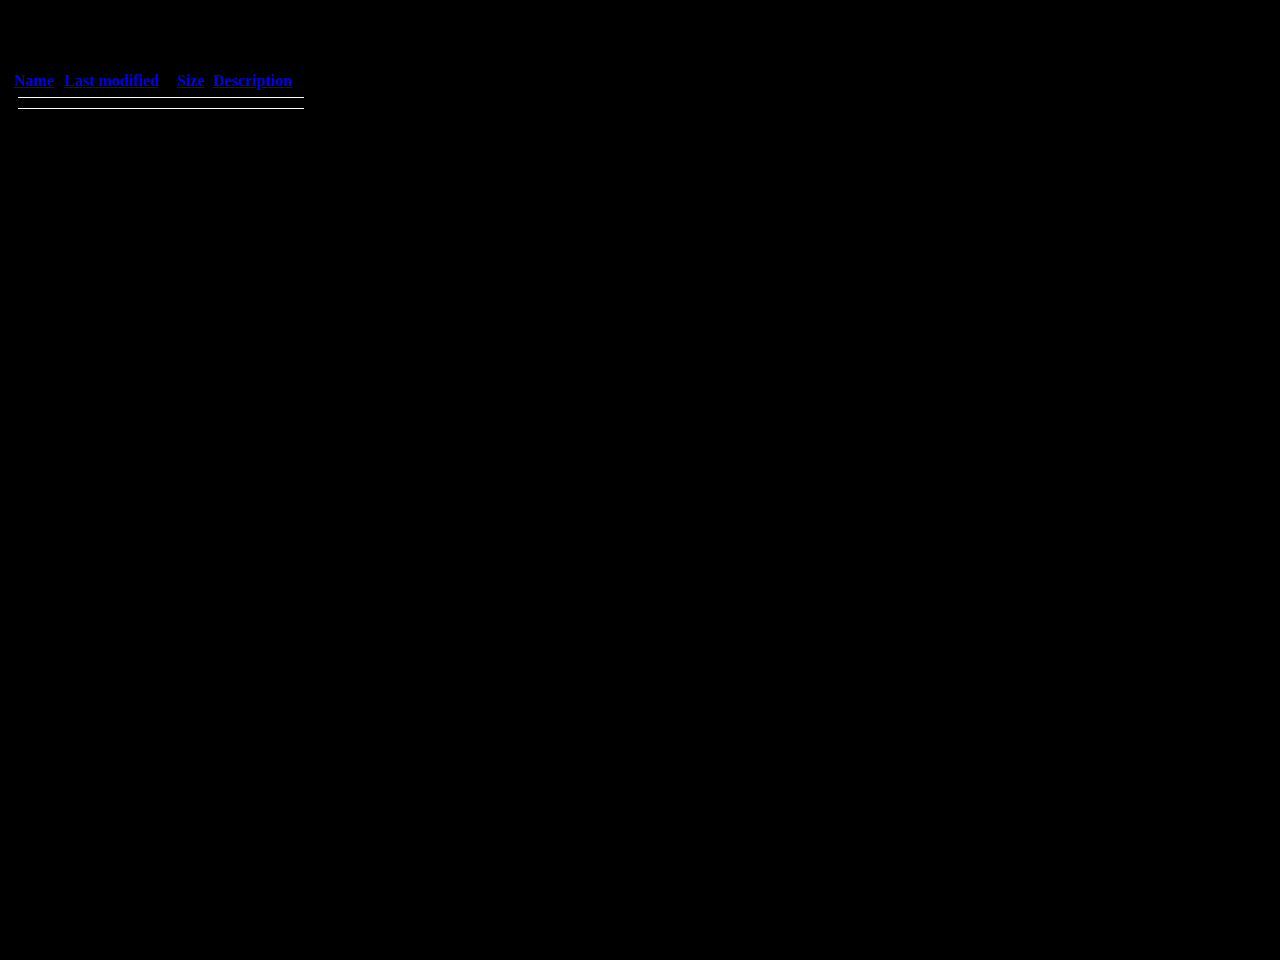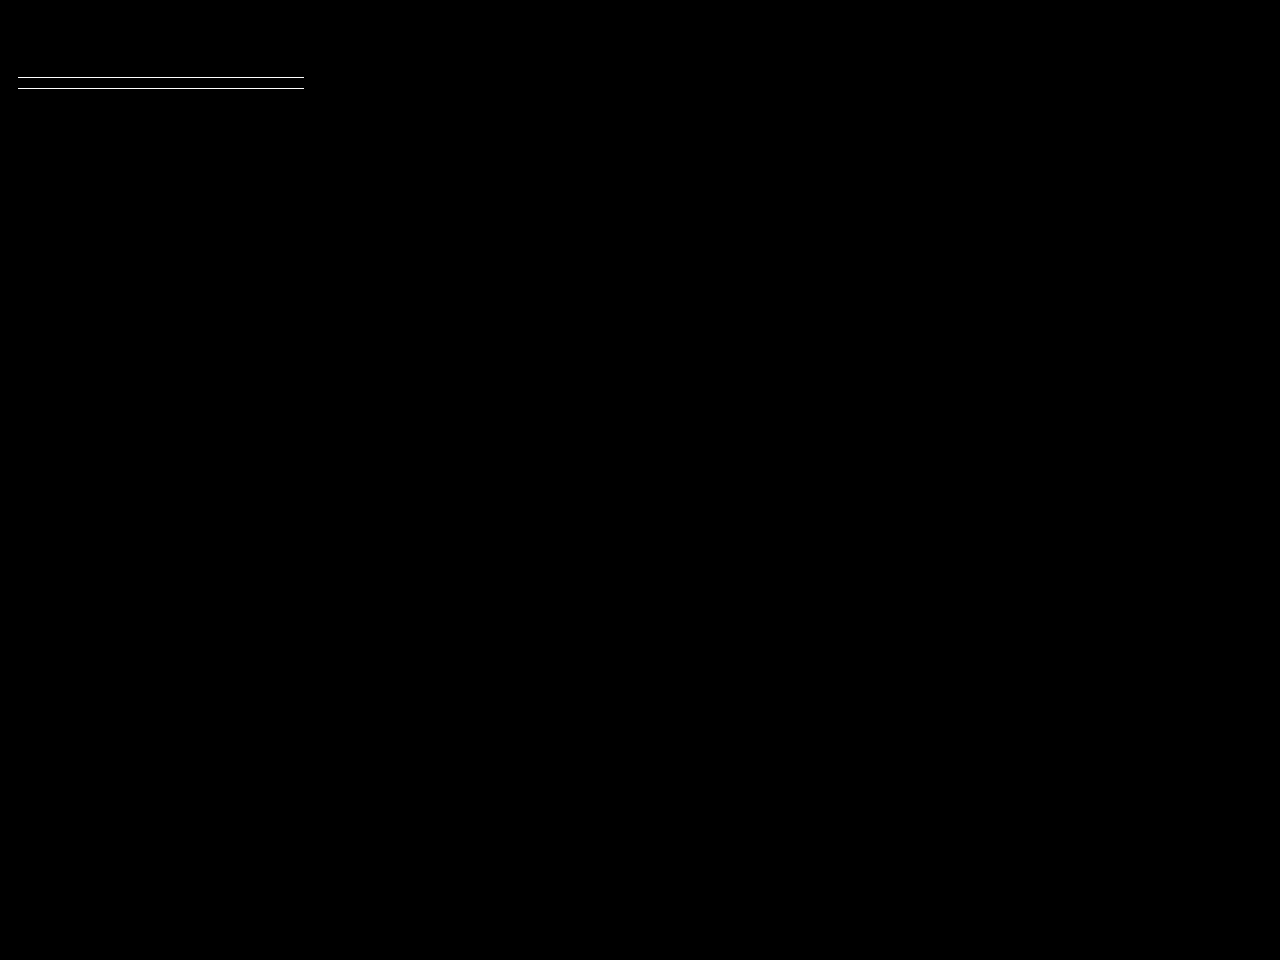--- a/index.html
+++ b/index.html
@@ -82,20 +82,34 @@
 </head>
 <body>
 
 <div class="page">
 
   <h1 class="index-title">Index of /</h1>
 
   <div class="listing">
     <table class="dir-table">
       <thead>
+        <tr>
+          <th>
+            <a href="#">Name</a>
+          </th>
+          <th>
+            <a href="#">Last modified</a>
+          </th>
+          <th>
+            <a href="#">Size</a>
+          </th>
+          <th>
+            <a href="#">Description</a>
+          </th>
+        </tr>
         <tr class="rule-row">
           <td colspan="4">
             <hr class="hr-line">
           </td>
         </tr>
       </thead>
       <tbody class="rows-area">
       </tbody>
       <tfoot>
         <tr class="rule-row">

